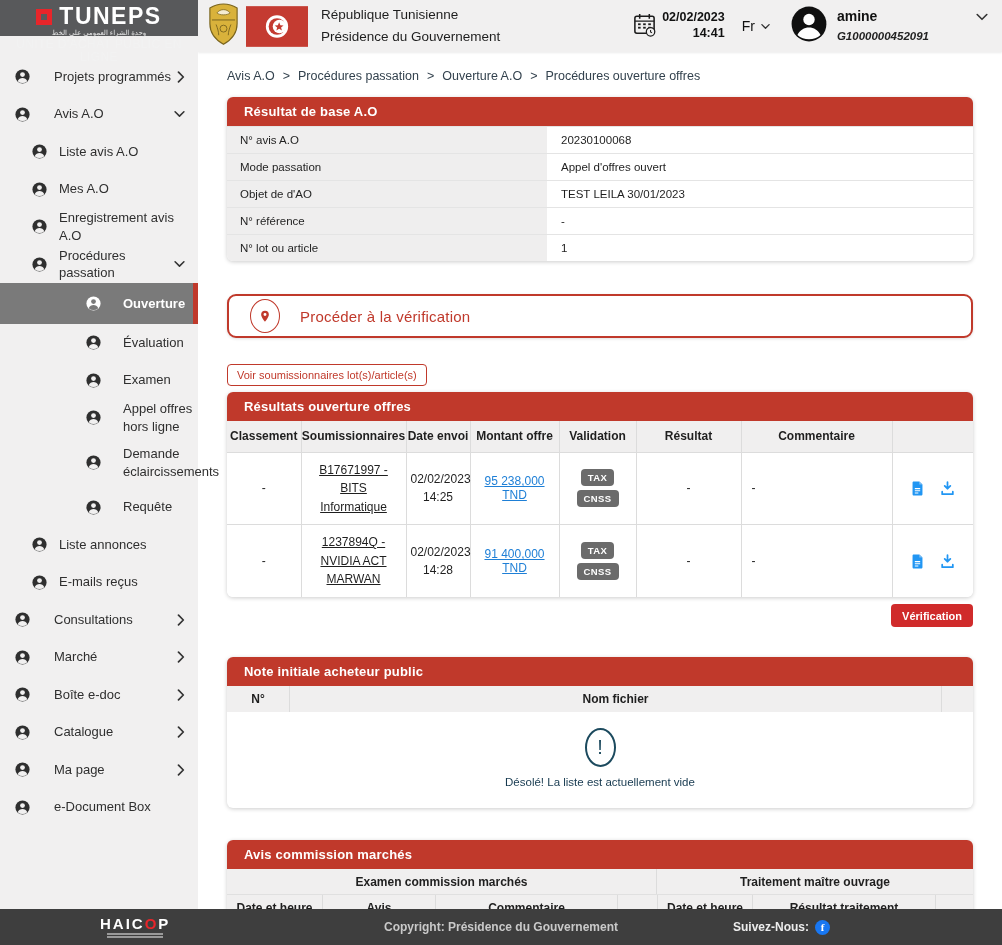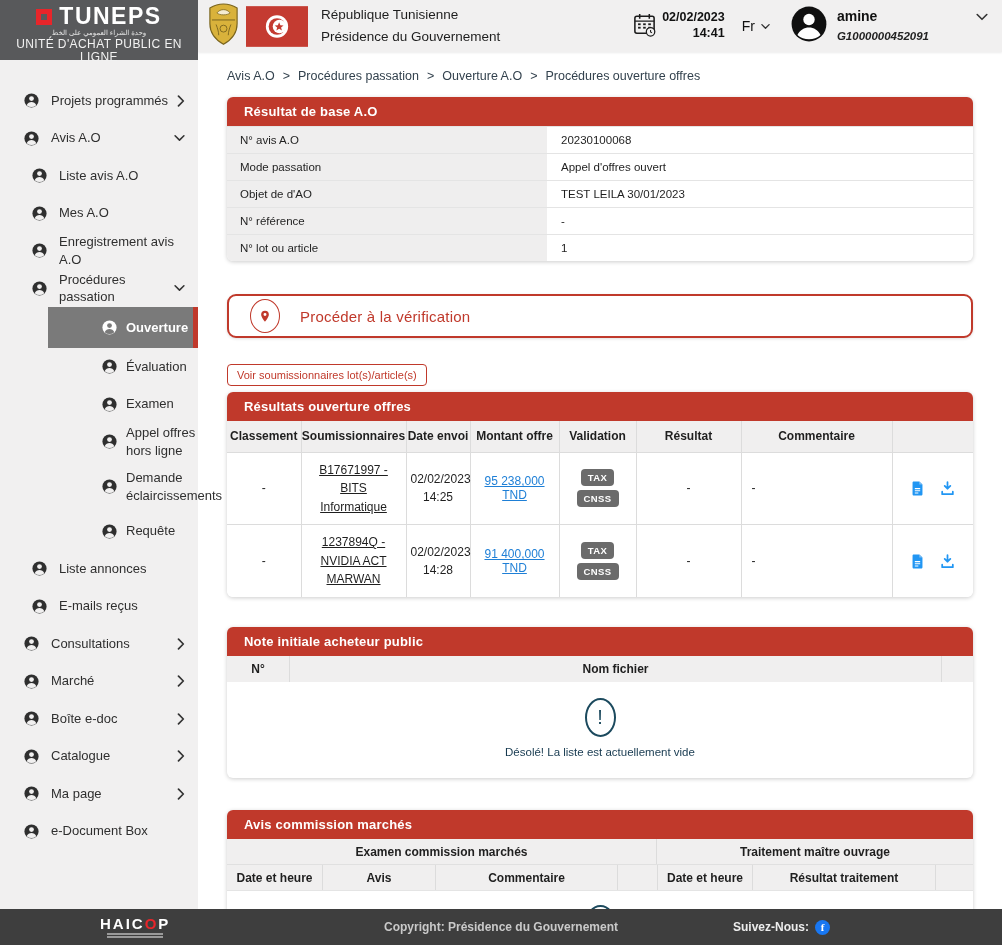--- a/index.html
+++ b/index.html
@@ -1,34 +1,34 @@
 <!DOCTYPE html>
 <html><head>
 <meta charset="utf-8">
 <style>
   * { margin:0; padding:0; box-sizing:border-box; }
   html,body { width:1002px; height:945px; overflow:hidden; font-family:"Liberation Sans",sans-serif; background:#fff; }
   .app { position:relative; width:1002px; height:945px; }
 
   
   .sidebar { position:absolute; left:0; top:0; width:198px; height:945px; background:#F1F0F0; z-index:2; }
-  .logo-block { height:60px; background:#58595B; color:#fff; padding-top:5px; text-align:center; }
+  .logo-block { height:36px; background:#58595B; color:#fff; padding-top:5px; text-align:center; }
   .logo-row { display:flex; align-items:center; justify-content:center; gap:7px; }
   .logo-mark { width:16px; height:16px; border:5px solid #E8252A; display:inline-block; }
   .logo-title { font-size:23px; font-weight:bold; letter-spacing:1.5px; line-height:1; }
   .logo-arabic { font-size:7px; color:#E6E6E6; line-height:1.25; margin-top:1px; }
   .logo-sub { font-size:12px; color:#F2F2F2; letter-spacing:.4px; line-height:1.1; }
 
   .menu { padding-top:22px; }
   .mi { position:relative; display:flex; align-items:center; min-height:37.5px; cursor:pointer; color:#2F2F2F; font-size:13px; }
   .mi .pico { display:flex; }
   .mi .pico svg { width:17px; height:17px; }
-  .lvl0 { padding-left:14px; gap:11px;margin-left:9px; }
+  .lvl0 { padding-left:14px; gap:23px; }
   .lvl1 { padding-left:31px; gap:11px; }
-  .lvl2 { padding-left:53px; gap:8px;margin-left:48px; }
+  .lvl2 { padding-left:85px; gap:21px; }
   .milabel { max-width:120px; line-height:1.35; }
   .chev { position:absolute; right:13px; top:50%; transform:translateY(-50%); display:flex; }
   .mi.selected { background:#7A7A7A; color:#fff; border-right:5px solid #C0392B; min-height:41px; font-weight:bold; }
   .cut { fill:#F1F0F0; }
   .mi.selected .cut { fill:#7A7A7A; }
 
   
   .topbar { position:absolute; left:198px; top:0; width:804px; height:52px; background:#F1F0F0; display:flex; align-items:center; z-index:1; box-shadow:0 1px 2px rgba(0,0,0,.08); }
   .coat { margin-left:9px; }
   .flagbox { margin-left:6px; display:flex; }
@@ -602,20 +602,23 @@
                         <path d="M4.5 16.5v3.5h15v-3.5" stroke="#2196F3" stroke-width="2.5" fill="none" stroke-linecap="round" stroke-linejoin="round"></path>
                       </svg>
                     </span>
               </div>
             </td>
           </tr>
         </tbody>
           </table>
       </section>
 
+      <div class="verif-row">
+        <button class="verif-btn">Vérification</button>
+      </div>
 
       
       <section class="card" style="margin-top:30px;">
         <div class="card-h">Note initiale acheteur public</div>
         <div class="subhead">
           <div class="sh-cell" style="width:62px;">N°</div>
           <div class="sh-cell" style="flex:1;">Nom fichier</div>
           <div class="sh-cell" style="width:32px;"></div>
         </div>
         <div class="empty-block">

